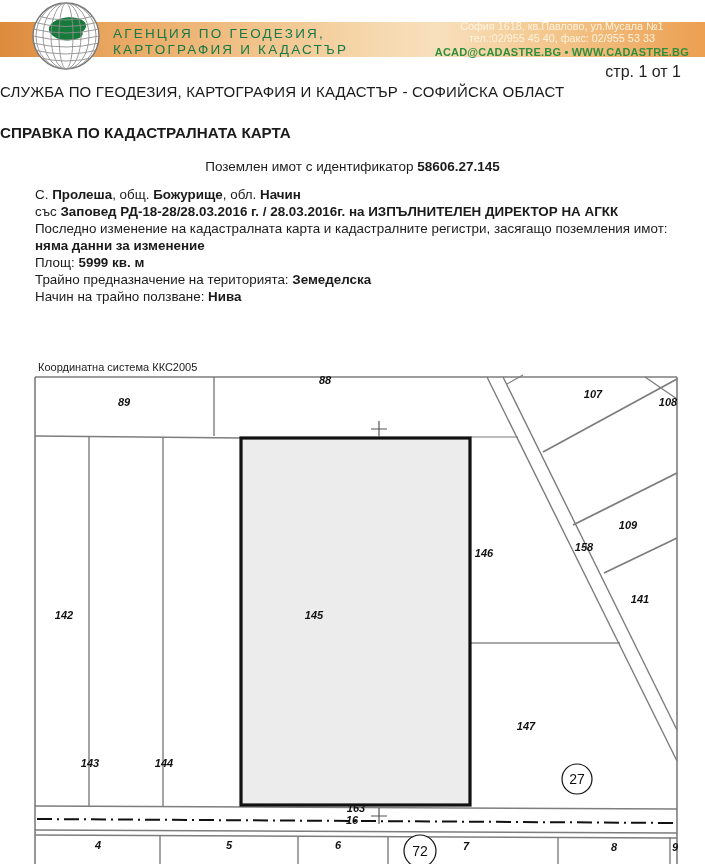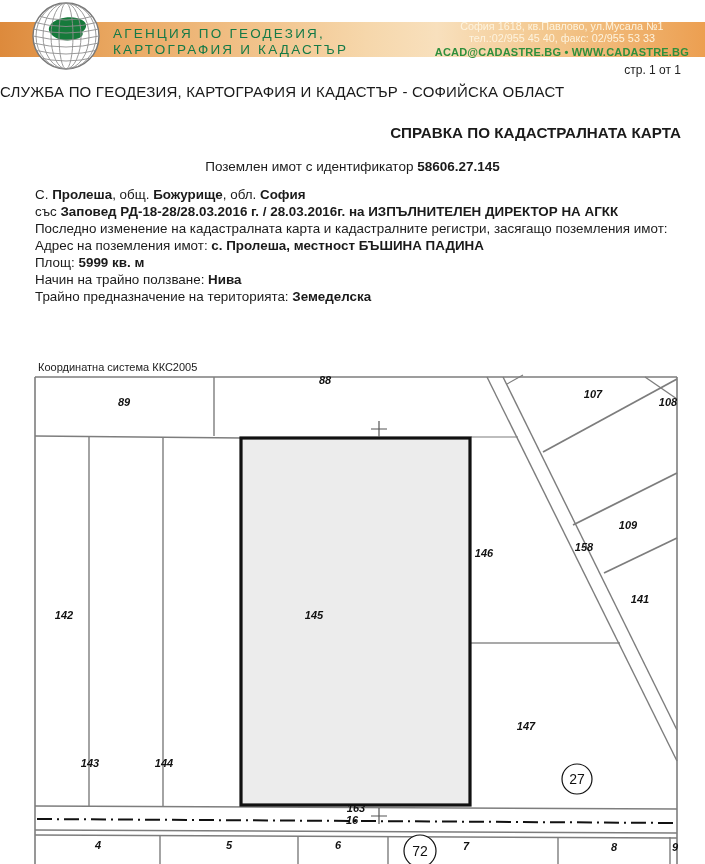--- a/index.html
+++ b/index.html
@@ -7,23 +7,23 @@
        font-family:"Liberation Sans","DejaVu Sans",sans-serif;color:#1a1a1a;}
   .abs{position:absolute;}
   
   #banner{top:22px;left:0;width:705px;height:35px;
     background:linear-gradient(90deg,#dd8a3c 0%,#e8a55e 15%,#f0bd82 32%,#f6d7ab 52%,#f8e0bd 62%,#f3c astray 0, #f3c78d 78%,#ec9f51 100%);
     background:linear-gradient(90deg,#dd8a3c 0%,#e8a55e 15%,#f0bd82 32%,#f6d7ab 52%,#f8e0bd 62%,#f3c78d 78%,#ec9f51 100%);}
   #agency-name{top:26px;left:113px;color:#157a47;font-weight:normal;
     font-size:13.5px;line-height:16px;letter-spacing:2.2px;}
   #contact{top:21px;right:16px;text-align:center;font-size:10.8px;line-height:11.8px;color:#fdf3de;}
   #contact .email{color:#2f8f3c;font-weight:bold;font-size:11px;margin-top:2px;letter-spacing:.2px;}
-  #page-indicator{top:63px;right:24px;font-size:12px;color:#222;margin-left:22px;}
+  #page-indicator{top:63px;right:24px;font-size:16px;color:#222;margin-left:22px;}
   #office-title{top:83px;left:0;width:705px;text-align:left;font-size:15px;letter-spacing:.2px;}
-  #doc-title{top:124px;left:0;width:681px;text-align:right;font-size:15.2px;font-weight:bold;}
+  #doc-title{top:124px;left:0;width:681px;text-align:left;font-size:15.2px;font-weight:bold;}
   #doc-subtitle{top:159px;left:0;width:705px;text-align:center;font-size:13.5px;}
   #property-info{top:186px;left:35px;width:650px;font-size:13.4px;line-height:17px;}
   .b{font-weight:bold;}
   #coord-system{top:361px;left:38px;font-size:11px;}
   
   .plabel{font:italic bold 11px "Liberation Sans","DejaVu Sans",sans-serif;fill:#111;text-anchor:middle;}
   .clabel{font:14px "Liberation Sans","DejaVu Sans",sans-serif;fill:#111;text-anchor:middle;}
 </style>
 </head>
 <body>
@@ -130,22 +130,22 @@
   <div class="email">ACAD@CADASTRE.BG • WWW.CADASTRE.BG</div>
 </div>
 
 <div id="page-indicator" class="abs">стр. 1 от 1</div>
 
 <div id="office-title" class="abs">СЛУЖБА ПО ГЕОДЕЗИЯ, КАРТОГРАФИЯ И КАДАСТЪР - СОФИЙСКА ОБЛАСТ</div>
 <div id="doc-title" class="abs">СПРАВКА ПО КАДАСТРАЛНАТА КАРТА</div>
 <div id="doc-subtitle" class="abs"><span>Поземлен имот с  идентификатор </span><span class="b">58606.27.145</span></div>
 
 <div id="property-info" class="abs">
-    <div><span>С. </span><span class="b">Пролеша</span><span>, общ. </span><span class="b">Божурище</span><span>, обл. </span><span class="b">София</span></div>
+    <div><span>С. </span><span class="b">Пролеша</span><span>, общ. </span><span class="b">Божурище</span><span>, обл. </span><span class="b">Начин</span></div>
     <div><span>със </span><span class="b">Заповед РД-18-28/28.03.2016 г. / 28.03.2016г. на ИЗПЪЛНИТЕЛЕН ДИРЕКТОР НА АГКК</span></div>
     <div><span>Последно изменение на кадастралната карта и кадастралните регистри, засягащо поземления имот:</span></div>
-    <div><span>Адрес на поземления имот: </span><span class="b">с. Пролеша, местност БЪШИНА ПАДИНА</span></div>
+    <div><span class="b">няма данни за изменение</span></div>
     <div><span>Площ: </span><span class="b">5999 кв. м</span></div>
+    <div><span>Трайно предназначение на територията: </span><span class="b">Земеделска</span></div>
     <div><span>Начин на трайно ползване: </span><span class="b">Нива</span></div>
-    <div><span>Трайно предназначение на територията: </span><span class="b">Земеделска</span></div>
   </div>
 
 <div id="coord-system" class="abs">Координатна система ККС2005</div>
 
 </body></html>

